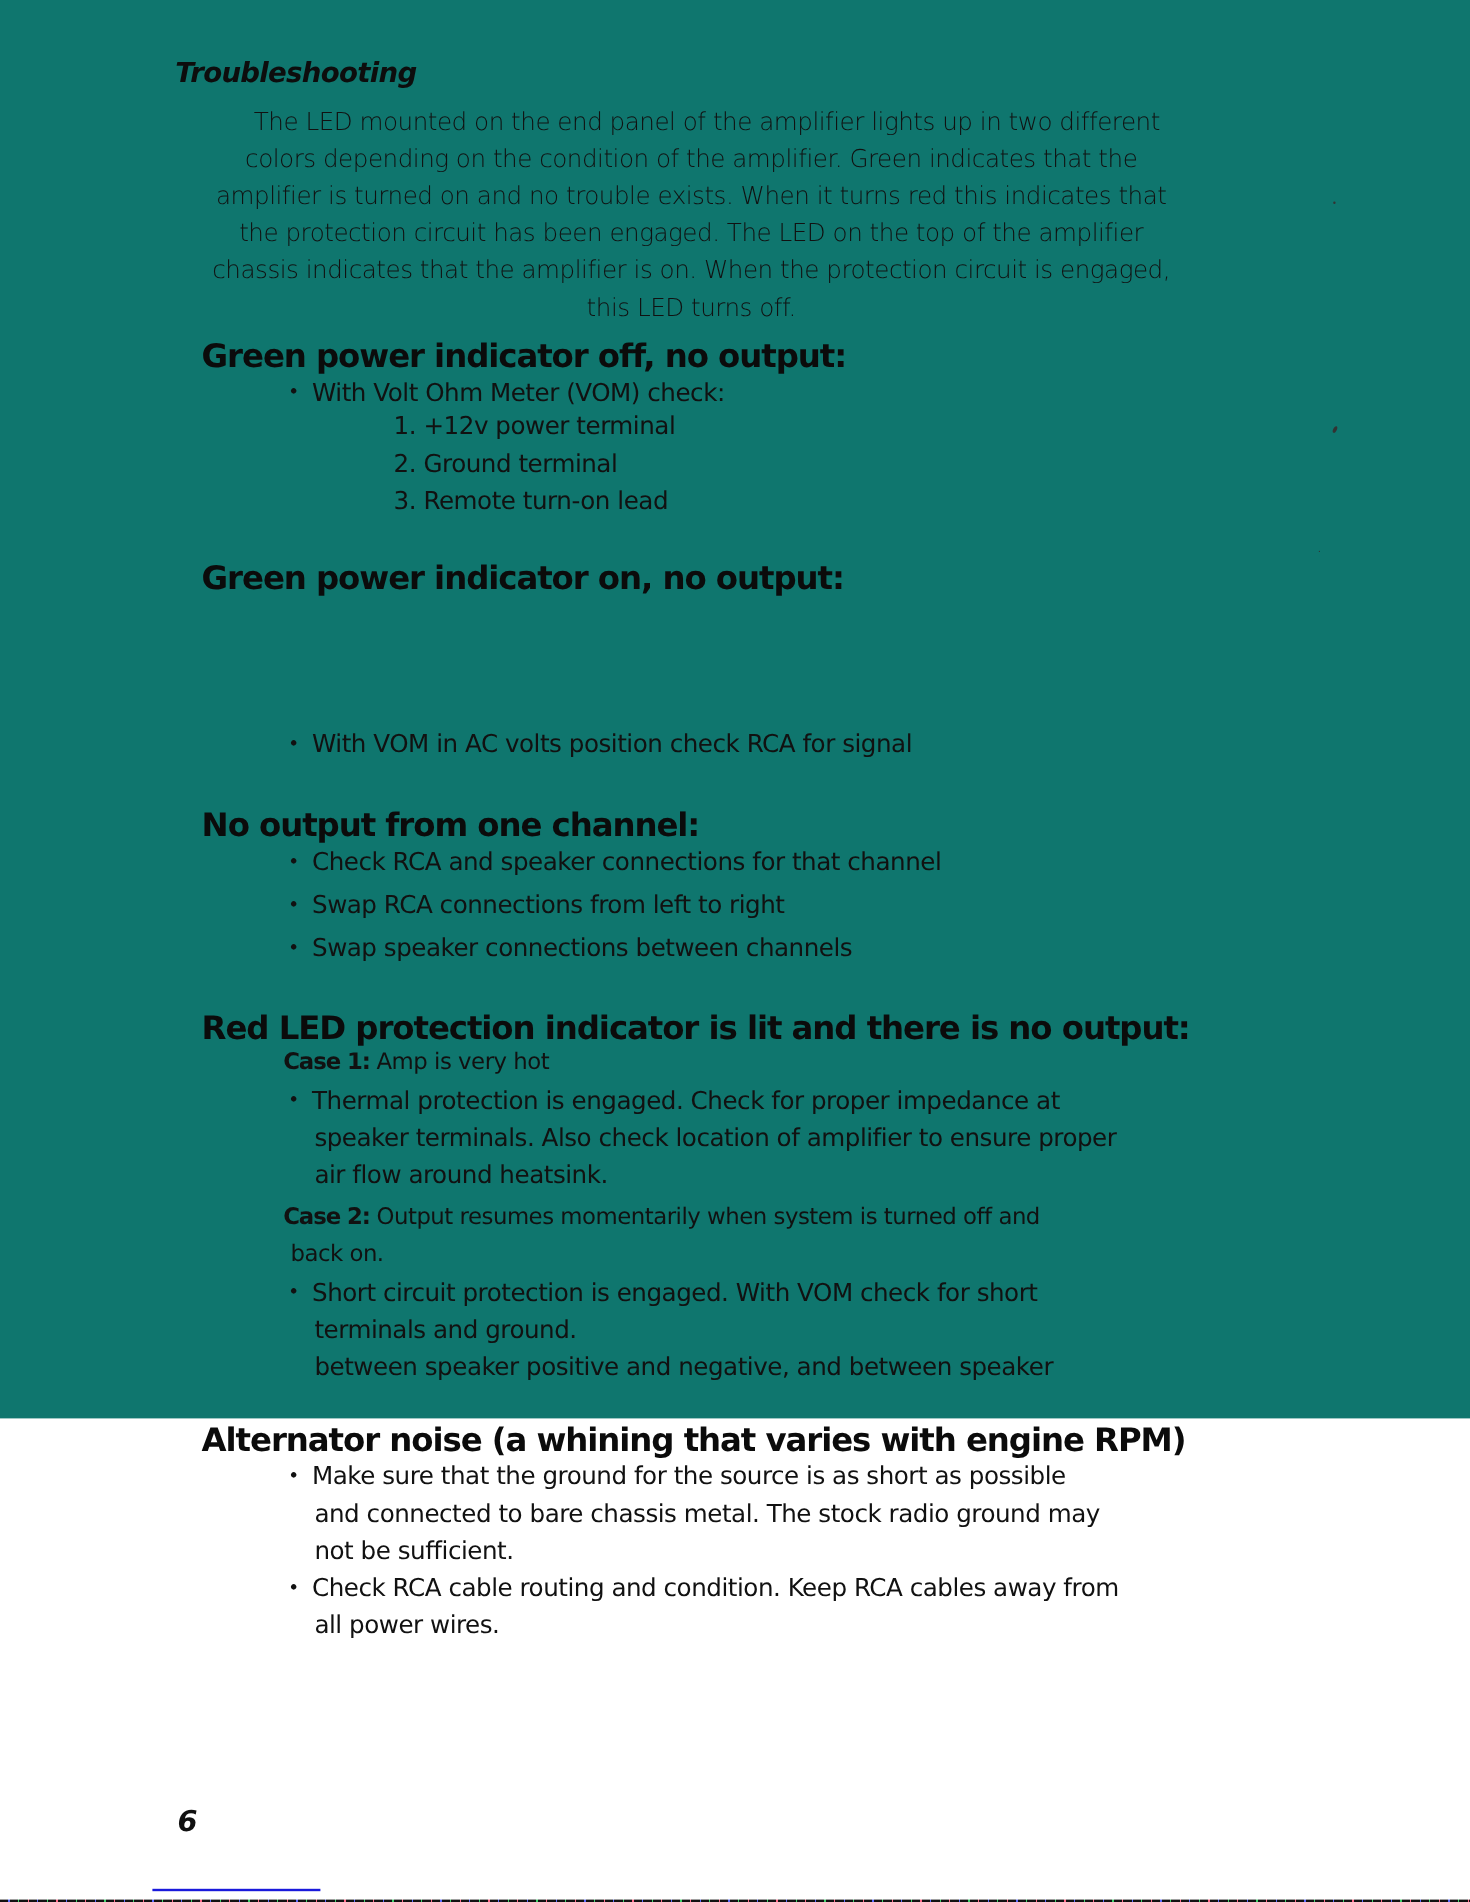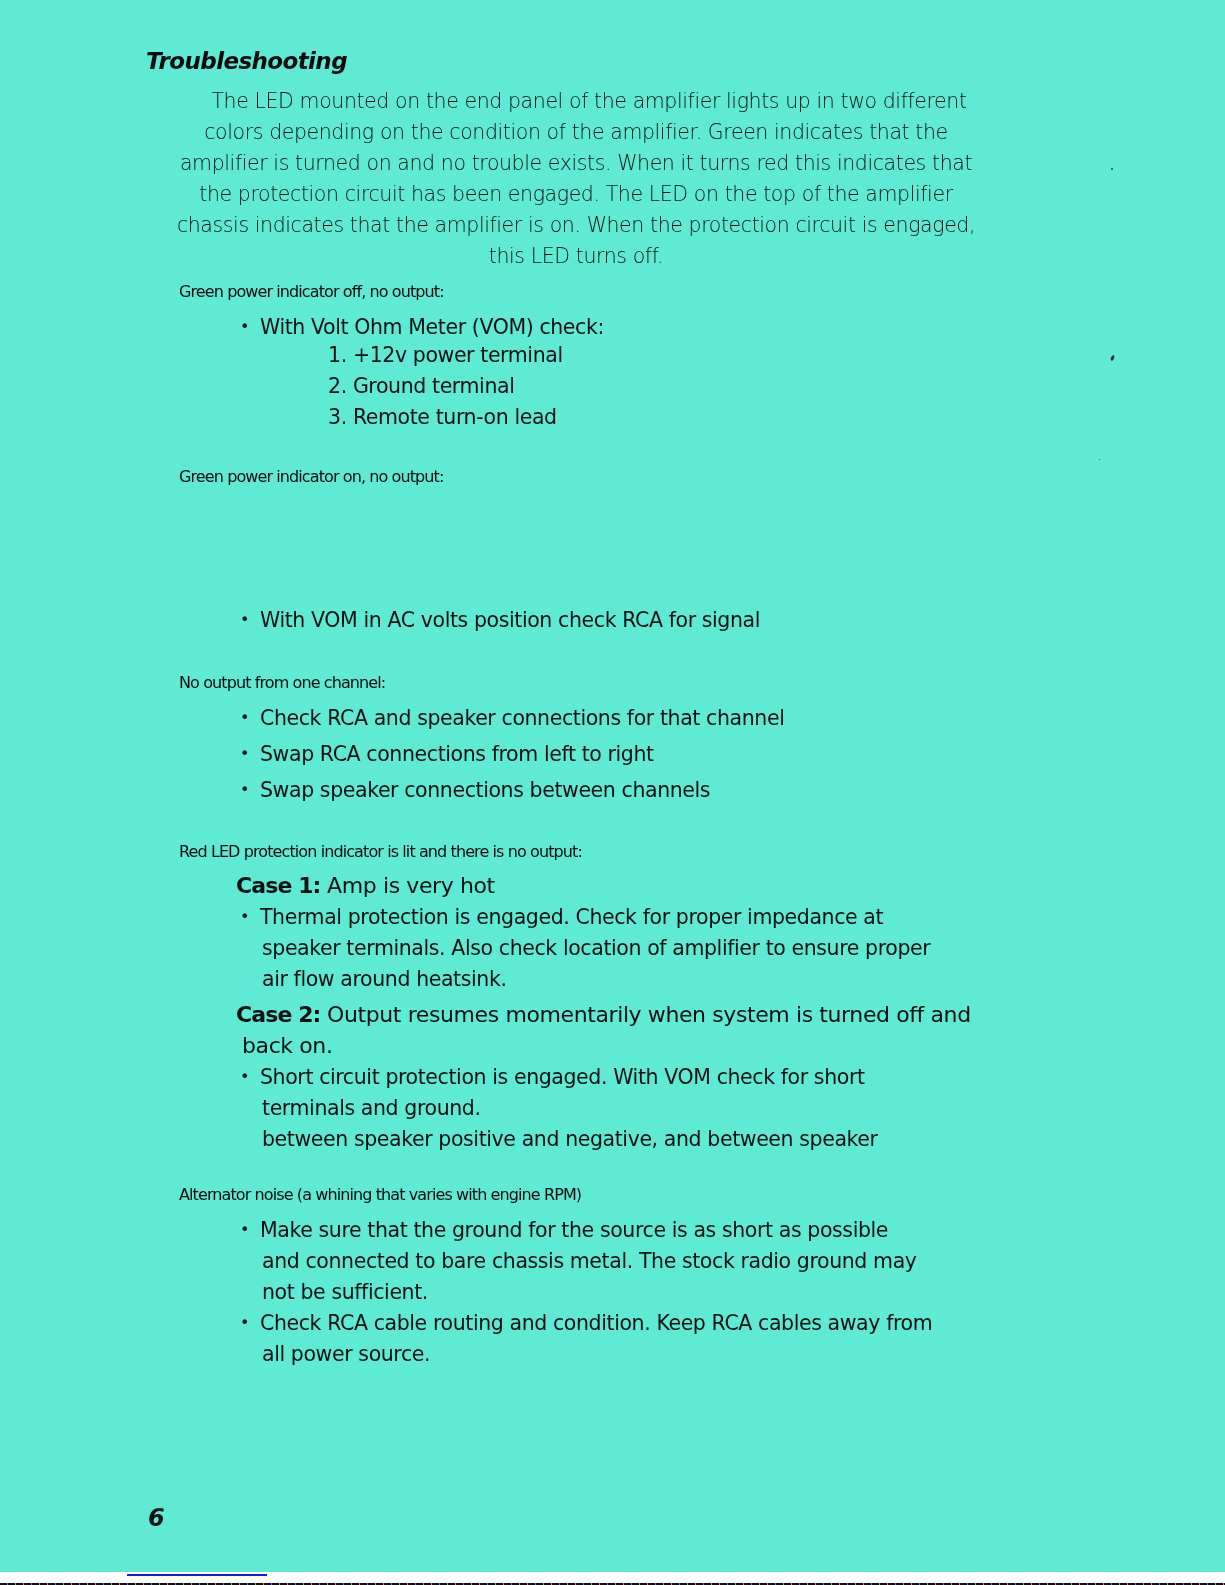--- a/index.html
+++ b/index.html
@@ -11,22 +11,22 @@
       width: 1225px;
       height: 1585px;
       position: relative;
       overflow: hidden;
       font-family: "DejaVu Sans", sans-serif;
       color: #111111;
     }
     .page {
       position: absolute;
       left: 0; top: 0;
-      width: 1225px; height: 1572px;
-      background: #5eead4;
+      width: 1225px; height: 1182px;
+      background: #0f766e;
     }
     .title {
       position: absolute;
       left: 146px;
       top: 48px;
       font-family: "DejaVu Sans", sans-serif;
       font-style: italic;
       font-weight: bold;
       font-size: 23px;
       letter-spacing: -0.6px;
@@ -40,23 +40,23 @@
       font-size: 20.5px;
       line-height: 31px;
       letter-spacing: -0.4px;
       font-weight: 300;
       text-indent: 26px;
       text-align: center;
     }
     .line { display: block; white-space: nowrap; }
     .heading {
       position: absolute;
-      left: 179px;
-      font-weight: normal;
-      font-size: 16px;
+      left: 168px;
+      font-weight: bold;
+      font-size: 27px;
       letter-spacing: -0.9px;
       white-space: nowrap;
       color: #0b0b0b;
     }
     .bullet {
       position: absolute;
       left: 240px;
       font-size: 20.5px;
       letter-spacing: -0.4px;
       white-space: nowrap;
@@ -75,21 +75,21 @@
     .numbered {
       position: absolute;
       left: 328px;
       font-size: 20.5px;
       letter-spacing: -0.4px;
       white-space: nowrap;
     }
     .case {
       position: absolute;
       left: 236px;
-      font-size: 22px;
+      font-size: 19px;
       letter-spacing: -0.4px;
       white-space: nowrap;
       line-height: 31px;
     }
     .case .case-label {
       font-weight: bold;
       letter-spacing: -0.9px;
     }
     .case .wrap { display: block; padding-left: 6px; }
     .page-number {
@@ -184,21 +184,21 @@
   </div>
 
   <div class="heading" style="top:1185px">Alternator noise (a whining that varies with engine RPM)</div>
   <div class="bullet" style="top:1214px">
     <span class="dot">•</span><span>Make sure that the ground for the source is as short as possible</span>
     <span class="wrap">and connected to bare chassis metal. The stock radio ground may</span>
     <span class="wrap">not be sufficient.</span>
   </div>
   <div class="bullet" style="top:1307px">
     <span class="dot">•</span><span>Check RCA cable routing and condition. Keep RCA cables away from</span>
-    <span class="wrap">all power source.</span>
+    <span class="wrap">all power wires.</span>
   </div>
 
   <div class="page-number">6</div>
 
   <div class="speck" style="left:1111px;top:168px;width:2px;height:2px"></div>
   <div class="speck" style="left:1111px;top:355px;width:3px;height:6px;transform:rotate(25deg)"></div>
   <div class="speck" style="left:1099px;top:459px;width:1px;height:1px"></div>
 
   <div class="blue-rule"></div>
   <div class="bottom-strip"></div>

